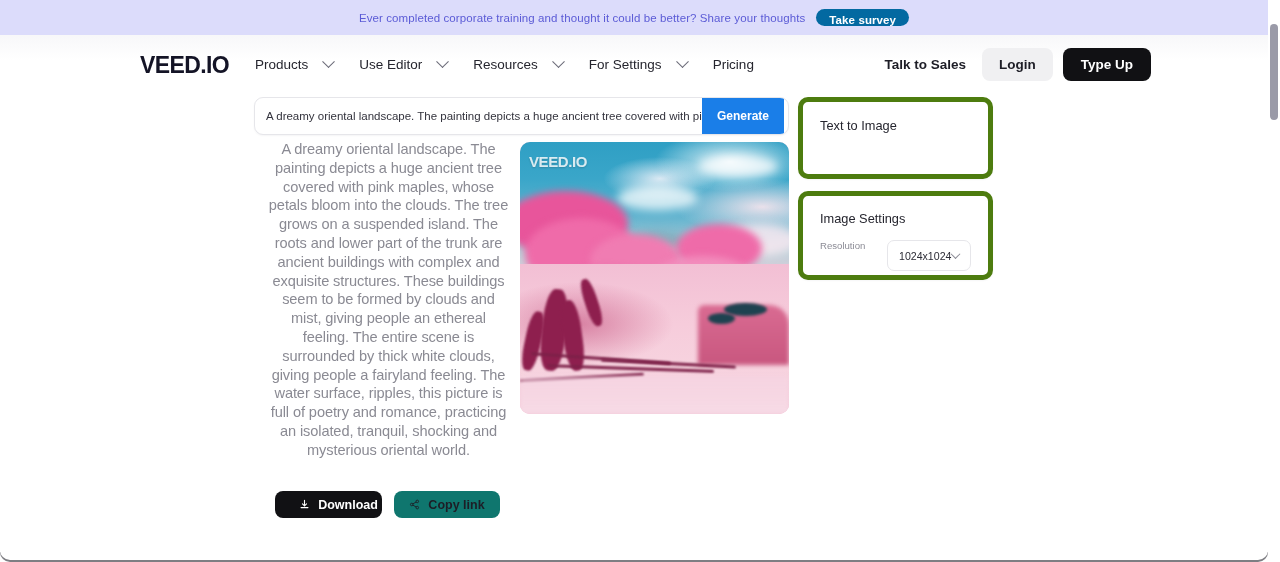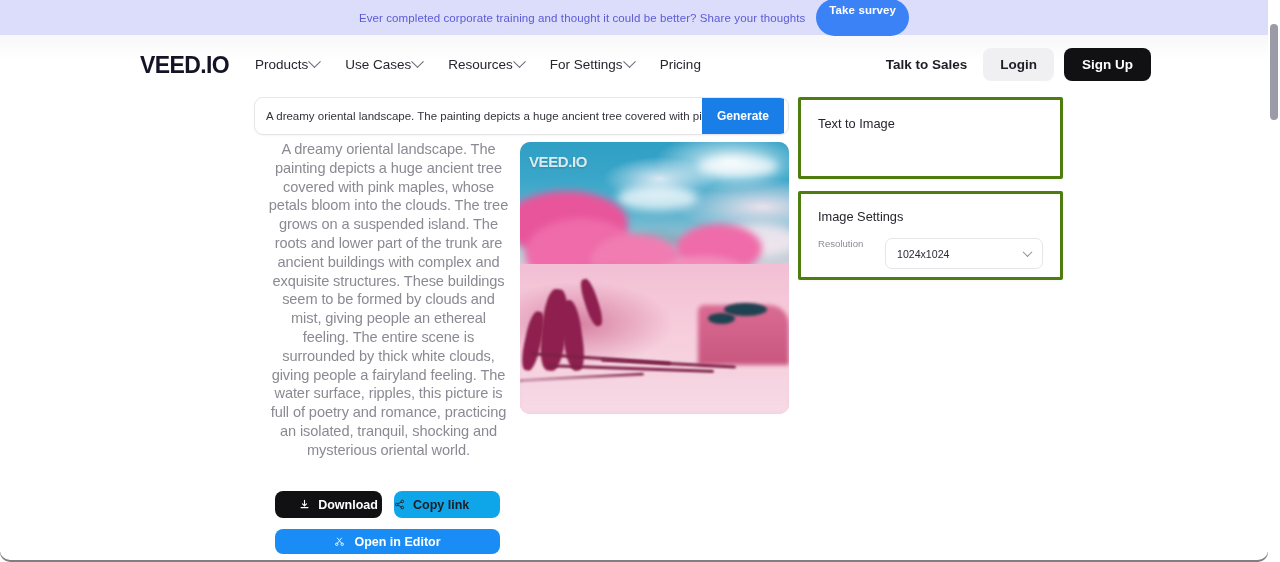--- a/index.html
+++ b/index.html
@@ -21,23 +21,23 @@
     position: absolute; left: 0; top: 0;
     width: 1268px; height: 35px;
     background: #dcdcfb;
     display: flex; align-items: center; justify-content: center;
     gap: 11px;
   }
   .banner-text {
     font-size: 11.5px; color: #5b5bd6; letter-spacing: .1px;
   }
   .banner-btn {
-    background: #3b82f6; color: #ffffff;
+    background: #0369a1; color: #ffffff;
     font-size: 11.5px; font-weight: 700;
-    padding: 5px 13px 20px; border-radius: 999px;
+    padding: 5px 13px 0; border-radius: 999px;
     border: none; cursor: pointer; letter-spacing: .1px;
   }
   .banner-shadow {
     position: absolute; left: 0; top: 35px;
     width: 1268px; height: 26px;
     background: linear-gradient(to bottom, rgba(120,120,150,.055), rgba(120,120,150,0));
     pointer-events: none;
   }
 
   
@@ -50,21 +50,21 @@
   .logo {
     position: absolute; left: 140px; top: 52px;
     font-size: 23px; font-weight: 800; color: #141426;
     letter-spacing: -0.6px;
   }
   .nav {
     position: absolute; left: 255px; top: 53px;
     display: flex; align-items: center; gap: 26px;
   }
   .nav-item {
-    display: flex; align-items: center; gap: 2px;
+    display: flex; align-items: center; gap: 16px;
     font-size: 13.5px; color: #25252e; font-weight: 500;
     cursor: pointer; padding: 4px 0;
   }
   .chev {
     width: 9px; height: 9px; display: inline-block;
     border-right: 1.4px solid #6b6b78;
     border-bottom: 1.4px solid #6b6b78;
     transform: rotate(45deg) translate(-2px,-2px);
   }
   .header-right {
@@ -200,43 +200,43 @@
     display: flex; gap: 12px;
   }
   .btn-dl {
     display: flex; align-items: center; justify-content: center; gap: 8px;
     background: #111114; color: #ffffff;
     font-size: 12.5px; font-weight: 700;
     border: none; border-radius: 8px;
     width: 107px; height: 27px; cursor: pointer; padding-left: 20px;
   }
   .btn-copy {
-    display: flex; align-items: center; gap: 8px;
-    background: #0ea5e9; color: #1d1d26;
+    display: flex; align-items: center; justify-content: center; gap: 8px;
+    background: #0f766e; color: #1d1d26;
     font-size: 12.5px; font-weight: 700;
     border: none; border-radius: 8px;
     width: 106px; height: 27px; cursor: pointer;
   }
   .btn-editor {
     position: absolute; left: 275px; top: 529px;
     display: flex; align-items: center; justify-content: center; gap: 9px;
     background: #1a8cf5; color: #ffffff;
     font-size: 12.5px; font-weight: 700;
     border: none; border-radius: 8px;
     width: 225px; height: 25px; cursor: pointer;
   }
   .ico { display: inline-flex; align-items: center; }
 
   
   .card {
     position: absolute; left: 798px;
-    width: 265px;
+    width: 195px;
     background: #ffffff;
-    border: 3px solid #4d7c0f;
-    border-radius: 2px;
+    border: 5px solid #4d7c0f;
+    border-radius: 10px;
     box-shadow: 0 1px 2px rgba(20,20,40,.04);
   }
   .card-t2i { top: 97px; height: 82px; padding: 16px 17px; }
   .card-settings { top: 191px; height: 89px; padding: 15px 17px; }
   .card-title {
     font-size: 12.8px; color: #25252e; font-weight: 400;
     margin-bottom: 8px;
   }
   .card-desc {
     font-size: 10.4px; line-height: 14.5px; color: #6d6d78;
@@ -295,40 +295,40 @@
   <div class="header"></div>
 
   <div class="logo">VEED.IO</div>
 
   <div class="nav">
     <div class="nav-item">
       <span>Products</span>
       <span class="chev"></span>
     </div>
     <div class="nav-item">
-      <span>Use Cases</span>
+      <span>Use Editor</span>
       <span class="chev"></span>
     </div>
     <div class="nav-item">
       <span>Resources</span>
       <span class="chev"></span>
     </div>
     <div class="nav-item">
       <span>For Settings</span>
       <span class="chev"></span>
     </div>
     <div class="nav-item">
       <span>Pricing</span>
     </div>
   </div>
 
   <div class="header-right">
     <div class="talk-sales">Talk to Sales</div>
     <button class="login-btn">Login</button>
-    <button class="signup-btn">Sign Up</button>
+    <button class="signup-btn">Type Up</button>
   </div>
 
   <div class="promptbar">
     <input class="prompt-input" type="text" value="A dreamy oriental landscape. The painting depicts a huge ancient tree covered with pink maples, who:" style="">
     <button class="generate-btn">Generate</button>
   </div>
 
   <div class="prompt-text">A dreamy oriental landscape. The painting depicts a huge ancient tree covered with pink maples, whose petals bloom into the clouds. The tree grows on a suspended island. The roots and lower part of the trunk are ancient buildings with complex and exquisite structures. These buildings seem to be formed by clouds and mist, giving people an ethereal feeling. The entire scene is surrounded by thick white clouds, giving people a fairyland feeling. The water surface, ripples, this picture is full of poetry and romance, practicing an isolated, tranquil, shocking and mysterious oriental world.</div>
 
   <div class="art-wrap">
@@ -386,30 +386,20 @@
           <circle cx="12" cy="3.5" r="1.9" stroke="#1d1d26" stroke-width="1.3"></circle>
           <circle cx="12" cy="12.5" r="1.9" stroke="#1d1d26" stroke-width="1.3"></circle>
           <circle cx="4" cy="8" r="1.9" stroke="#1d1d26" stroke-width="1.3"></circle>
           <path d="M10.3 4.5L5.7 7M5.7 9l4.6 2.5" stroke="#1d1d26" stroke-width="1.3" stroke-linecap="round"></path>
         </svg>
       </span>
       <span>Copy link</span>
     </button>
   </div>
 
-  <button class="btn-editor">
-    <span class="ico">
-      <svg width="11" height="11" viewBox="0 0 16 16" fill="none">
-        <circle cx="4" cy="12" r="1.8" stroke="#fff" stroke-width="1.3"></circle>
-        <circle cx="12" cy="12" r="1.8" stroke="#fff" stroke-width="1.3"></circle>
-        <path d="M11 3L5 10.6M5 3l6 7.6" stroke="#fff" stroke-width="1.3" stroke-linecap="round"></path>
-      </svg>
-    </span>
-    <span>Open in Editor</span>
-  </button>
 
   <div class="card card-t2i">
     <div class="card-title">Text to Image</div>
   </div>
 
   <div class="card card-settings">
     <div class="card-title">Image Settings</div>
     <div class="settings-row">
       <div class="res-label">Resolution</div>
       <div class="res-select">

